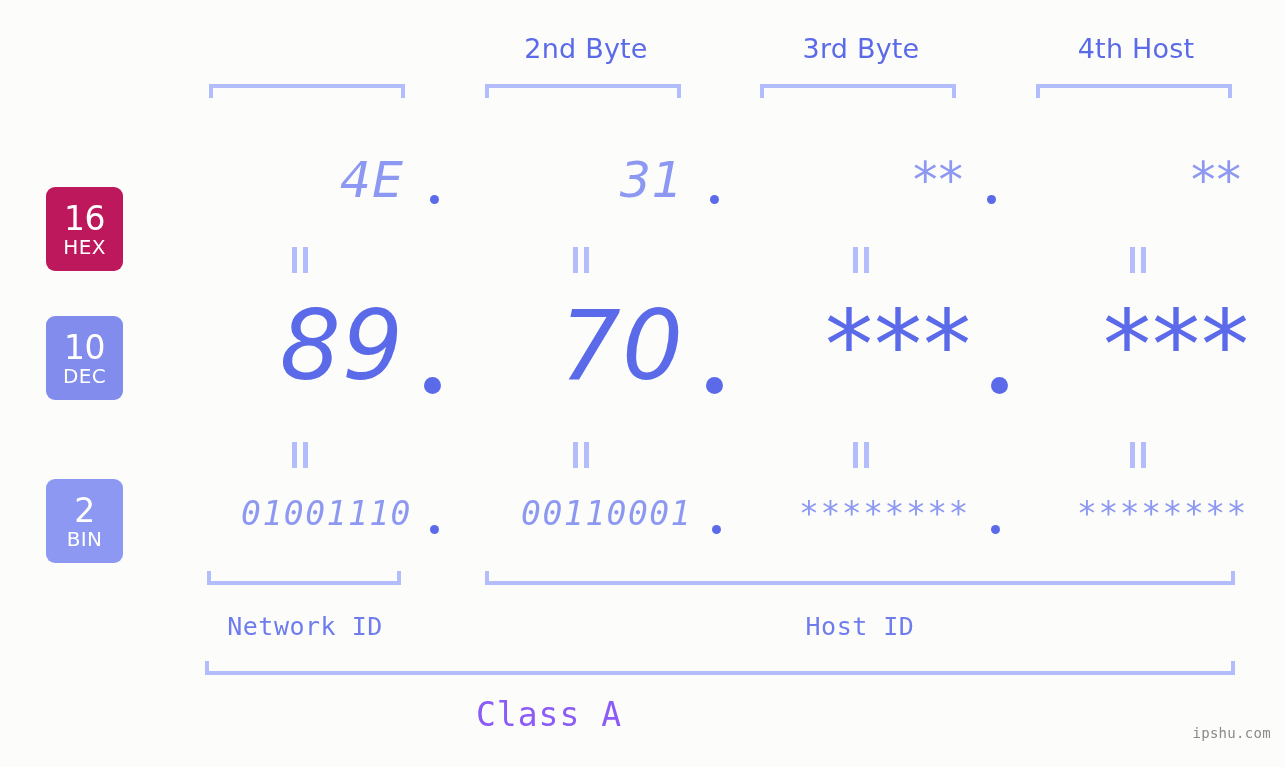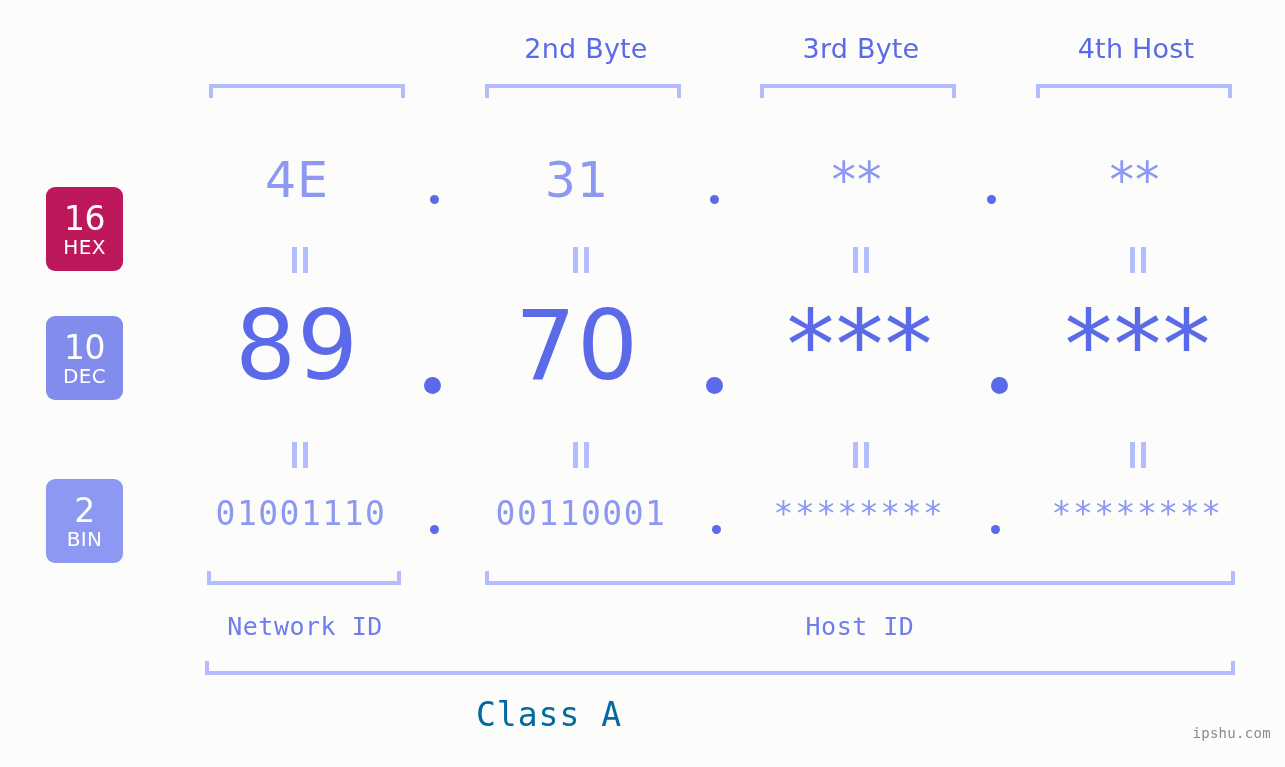--- a/index.html
+++ b/index.html
@@ -76,23 +76,24 @@
     font-family: "DejaVu Sans", sans-serif;
     font-size: 20px;
     font-weight: 400;
     margin-top: 2px;
     letter-spacing: 0.3px;
   }
 
   
   .cell {
     position: absolute;
-    text-align: center;
+    text-align: right;
     white-space: nowrap;
     line-height: 1;
+    font-style: italic;
   }
 
   
   .row-hex .cell {
     top: 156px;
     font-family: "DejaVu Sans", sans-serif;
     font-size: 49px;
     font-weight: 400;
     color: #8d98f2;
     letter-spacing: 1px;
@@ -172,21 +173,21 @@
 
   
   .classlabel {
     position: absolute;
     top: 695px;
     left: 0;
     width: 1098px;
     text-align: center;
     font-family: "DejaVu Sans Mono", monospace;
     font-size: 33px;
-    color: #0369a1;
+    color: #8b5cf6;
     letter-spacing: 1px;
   }
 
   
   .watermark {
     position: absolute;
     right: 14px;
     bottom: 26px;
     font-family: "DejaVu Sans Mono", monospace;
     font-size: 14px;

